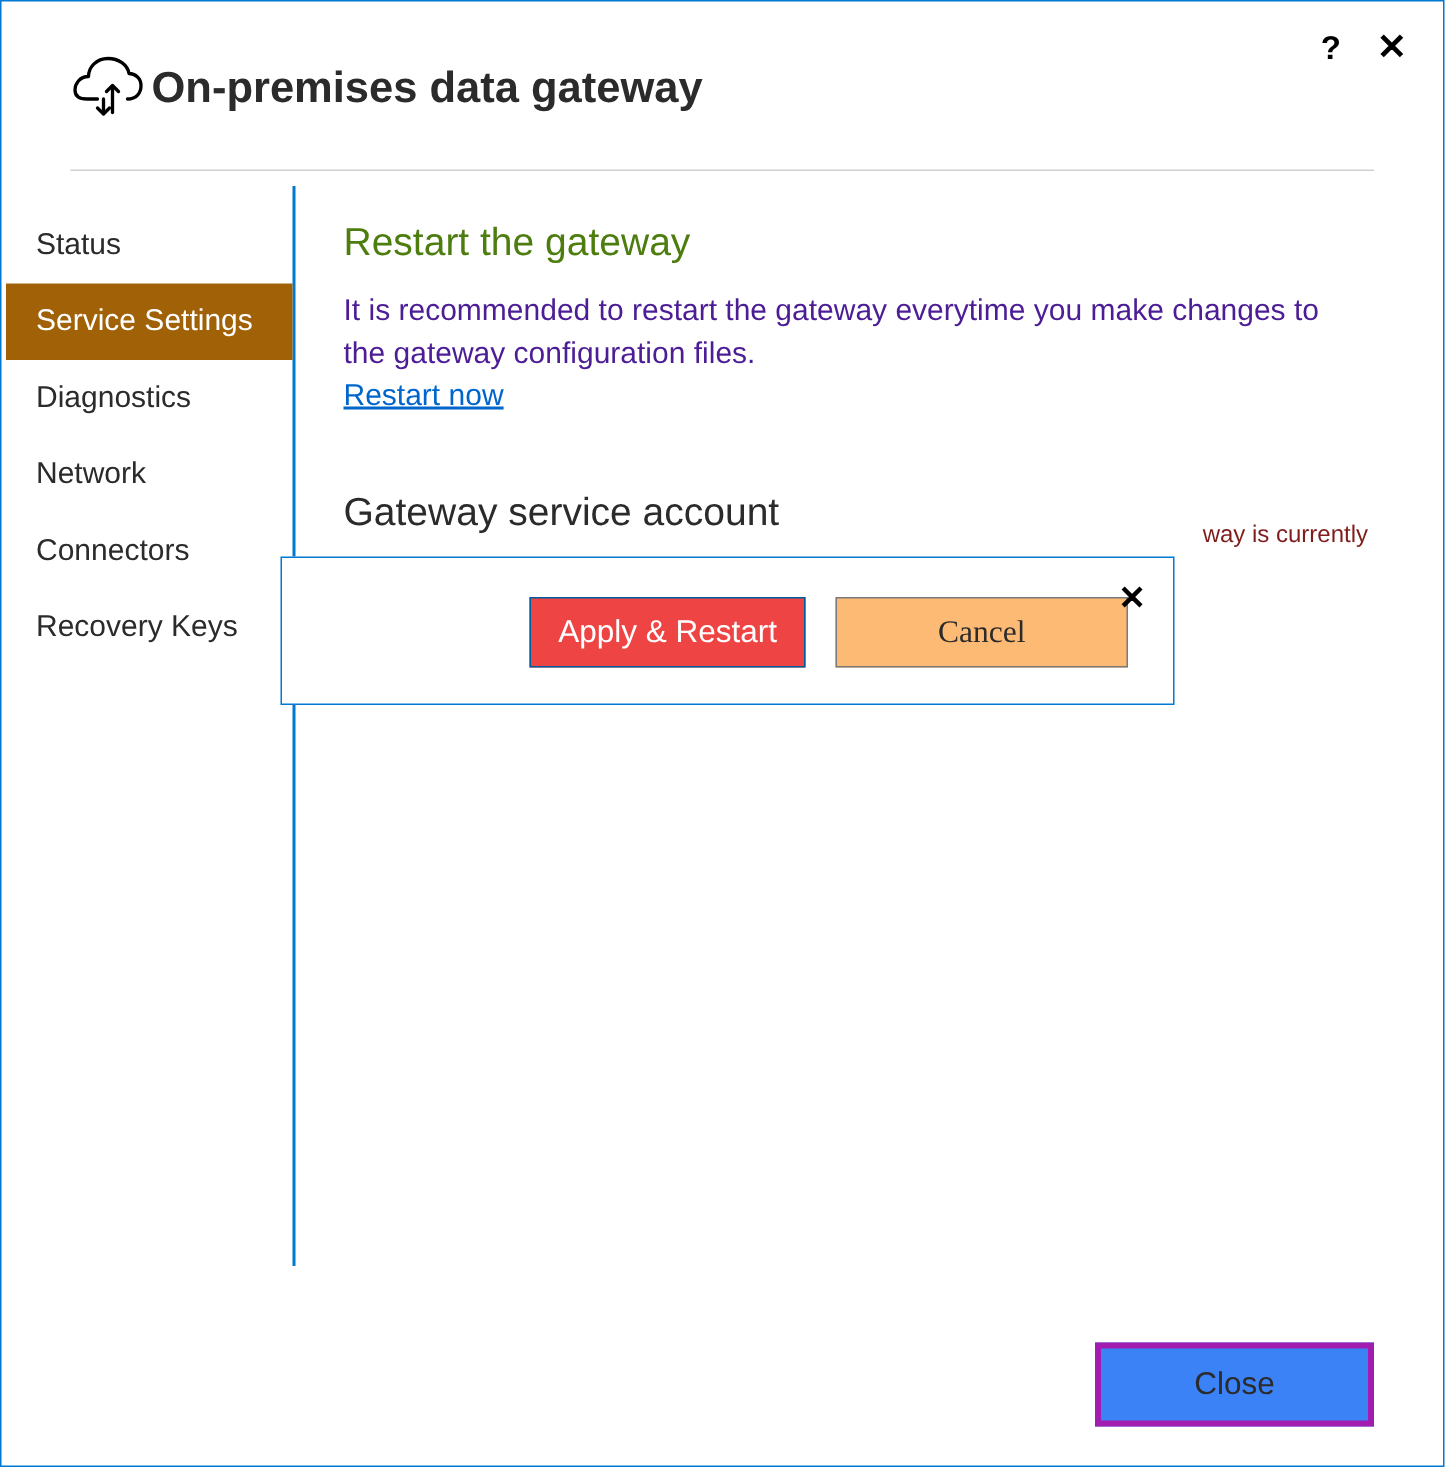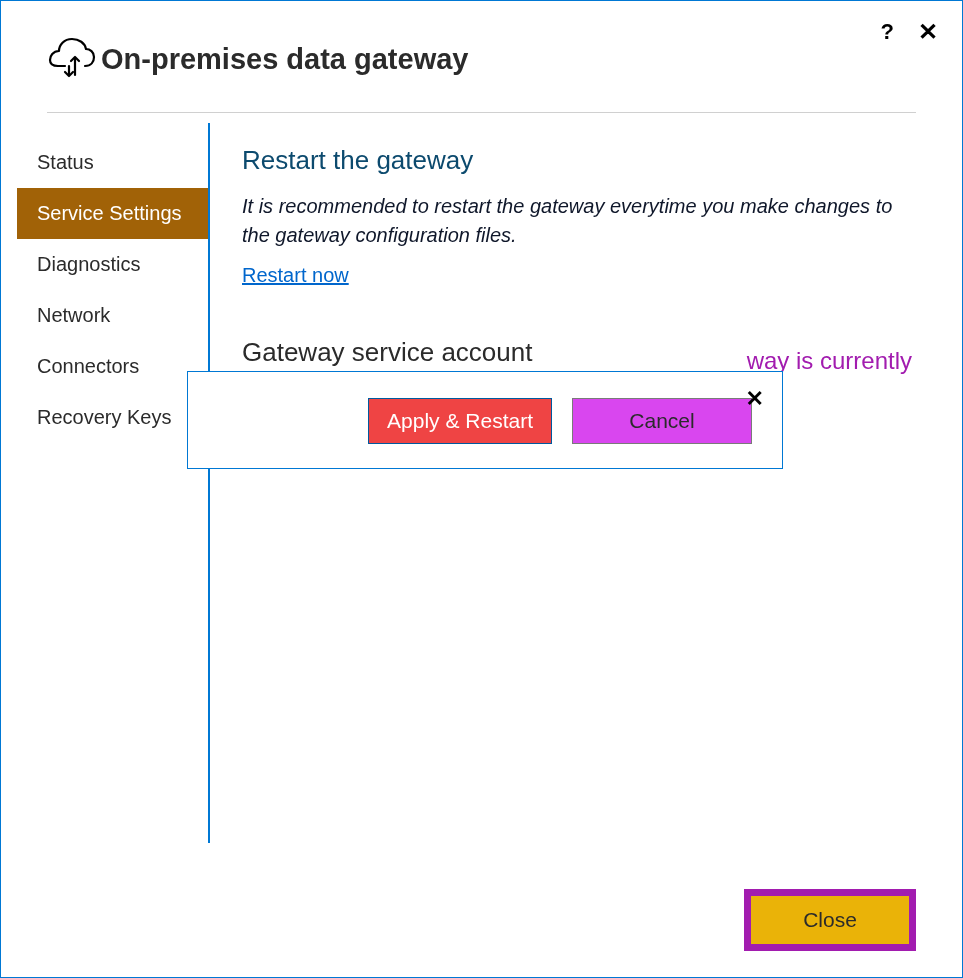--- a/index.html
+++ b/index.html
@@ -61,81 +61,80 @@
     }
     .body {
       display: flex;
       margin: 10px 0 0 0;
     }
     .sidebar {
       width: 193px;
       padding-top: 14px;
       border-right: 2px solid #0078d4;
       min-height: 720px;
-      margin-left: 16px;
+      margin-left: 3px;
     }
     .sidebar-item {
       padding: 14px 0 14px 20px;
       font-size: 20px;
       color: #2b2b2b;
       cursor: pointer;
     }
     .sidebar-item.active {
       background: #a16207;
       color: #fff;
     }
     .content {
       flex: 1;
       padding: 14px 50px 0 32px;
       position: relative;
     }
     .section-title {
       font-size: 26px;
-      color: #0c4a6e;
+      color: #4d7c0f;
       margin-top: 8px;
       margin-bottom: 16px;
     }
     .section-desc {
       font-size: 20px;
-      color: #0f172a;
+      color: #4c1d95;
       line-height: 1.45;
-      margin-bottom: 14px;
-      font-style: italic;
+      margin-bottom: 2px;
     }
     .link {
       font-size: 20px;
       color: #0066cc;
       text-decoration: underline;
       cursor: pointer;
       display: inline-block;
     }
     .section2-title {
       font-size: 26px;
       color: #2b2b2b;
       margin-top: 50px;
     }
     .partial-text {
       position: absolute;
-      font-size: 24px;
-      color: #a21caf;
+      font-size: 16px;
+      color: #7f1d1d;
       top: 224px;
       right: 50px;
     }
     .footer {
       position: absolute;
       bottom: 26px;
       right: 46px;
     }
     .close-btn {
-      background: #eab308;
-      border: 7px solid #a21caf;
+      background: #3b82f6;
+      border: 4px solid #a21caf;
       font-size: 21px;
       color: #2b2b2b;
       padding: 12px 0;
-      width: 172px;
+      width: 186px;
       cursor: pointer;
       font-family: inherit;
     }
     .dialog {
       position: absolute;
       top: 370px;
       left: 186px;
       width: 596px;
       border: 1px solid #0078d4;
       background: #fff;
@@ -165,28 +164,28 @@
     .btn-primary {
       background: #ef4444;
       border: 1px solid #005a9e;
       color: #fff;
       font-size: 21px;
       padding: 10px 18px;
       cursor: pointer;
       font-family: inherit;
     }
     .btn-secondary {
-      background: #d946ef;
+      background: #fdba74;
       border: 1px solid #7a7a7a;
       color: #2b2b2b;
       font-size: 21px;
       padding: 10px 0;
-      width: 180px;
-      cursor: pointer;
-      font-family: Liberation Sans, sans-serif;
+      width: 195px;
+      cursor: pointer;
+      font-family: Liberation Serif, serif;
     }
   </style>
 </head>
 <body>
 
 <div class="window">
 
   <div class="titlebar-controls">
     <span>?</span>
     <span class="close-x">✕</span>

